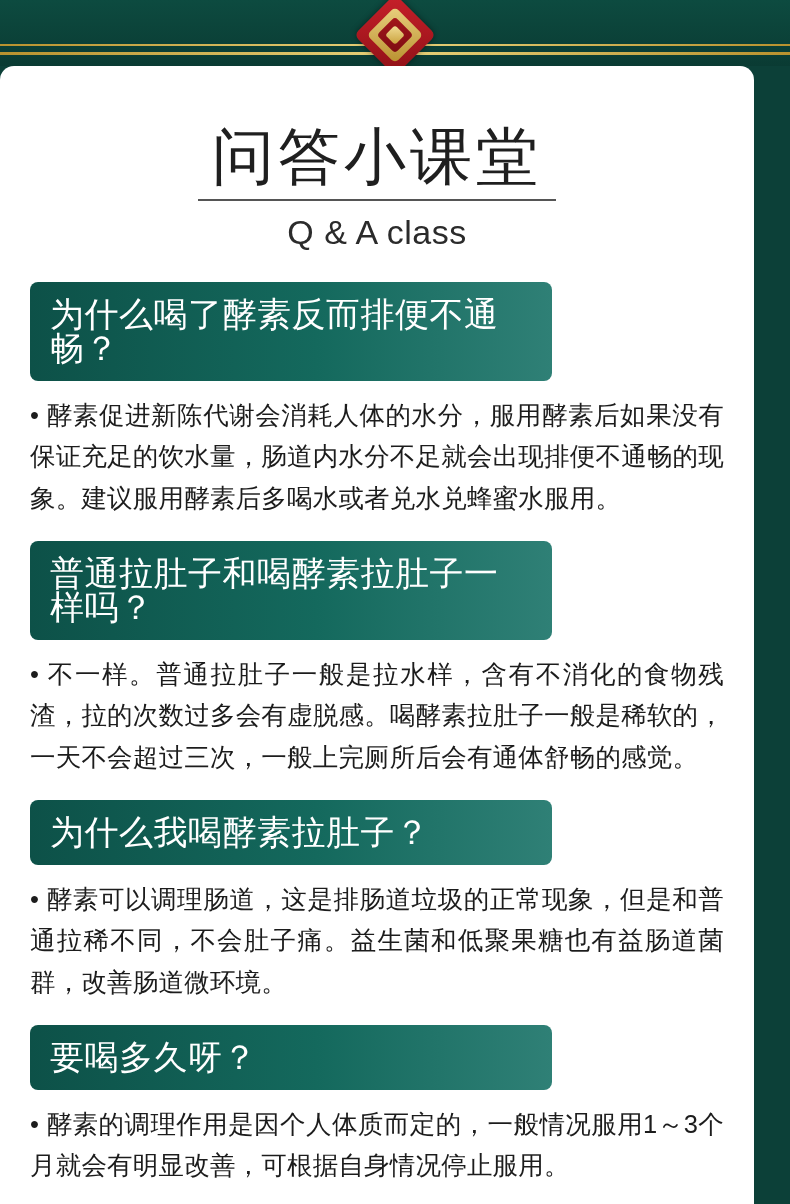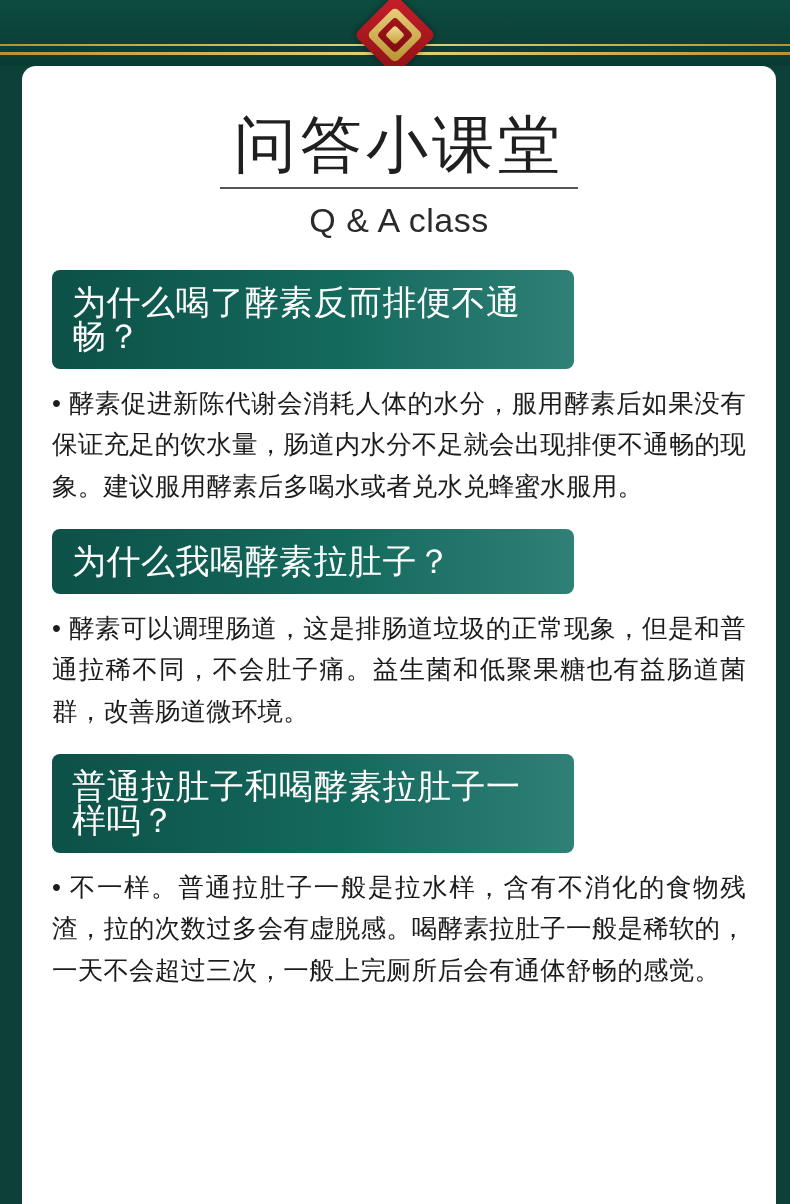--- a/index.html
+++ b/index.html
@@ -71,28 +71,28 @@
     left: 24px; top: 24px;
     width: 14px; height: 14px;
     transform: rotate(45deg);
     background: linear-gradient(135deg, #f2dd96 0%, #c8a03a 100%);
     border-radius: 3px;
   }
 
   
   .card {
     position: absolute;
-    left: 22px;
+    left: 0;
     top: 66px;
     width: 754px;
     height: 1138px;
     background: #ffffff;
     border-radius: 14px 14px 0 0;
     box-sizing: border-box;
-    padding: 0 30px;
+    padding: 12px 30px;
     overflow: hidden;
   }
 
   .title-wrap {
     text-align: center;
     padding-top: 42px;
   }
   .title-cn {
     font-size: 62px;
     line-height: 1.18;
@@ -167,24 +167,28 @@
   </div>
 
   <div class="qa-list">
 
     <div class="qa-item">
       <div class="q-banner w1">为什么喝了酵素反而排便不通畅？</div>
       <p class="a-text">• 酵素促进新陈代谢会消耗人体的水分，服用酵素后如果没有保证充足的饮水量，肠道内水分不足就会出现排便不通畅的现象。建议服用酵素后多喝水或者兑水兑蜂蜜水服用。</p>
     </div>
 
     <div class="qa-item">
+      <div class="q-banner w3">普通拉肚子和喝酵素拉肚子一样吗？</div>
+      <p class="a-text">• 不一样。普通拉肚子一般是拉水样，含有不消化的食物残渣，拉的次数过多会有虚脱感。喝酵素拉肚子一般是稀软的，一天不会超过三次，一般上完厕所后会有通体舒畅的感觉。</p>
+    </div>
+
+    <div class="qa-item">
       <div class="q-banner w2">为什么我喝酵素拉肚子？</div>
       <p class="a-text">• 酵素可以调理肠道，这是排肠道垃圾的正常现象，但是和普通拉稀不同，不会肚子痛。益生菌和低聚果糖也有益肠道菌群，改善肠道微环境。</p>
     </div>
 
     <div class="qa-item">
-      <div class="q-banner w3">普通拉肚子和喝酵素拉肚子一样吗？</div>
-      <p class="a-text">• 不一样。普通拉肚子一般是拉水样，含有不消化的食物残渣，拉的次数过多会有虚脱感。喝酵素拉肚子一般是稀软的，一天不会超过三次，一般上完厕所后会有通体舒畅的感觉。</p>
+      <div class="q-banner w4">要喝多久呀？</div>
+      <p class="a-text">• 酵素的调理作用是因个人体质而定的，一般情况服用1～3个月就会有明显改善，可根据自身情况停止服用。</p>
     </div>
-
 
   </div>
 </div>
 
 </body></html>

